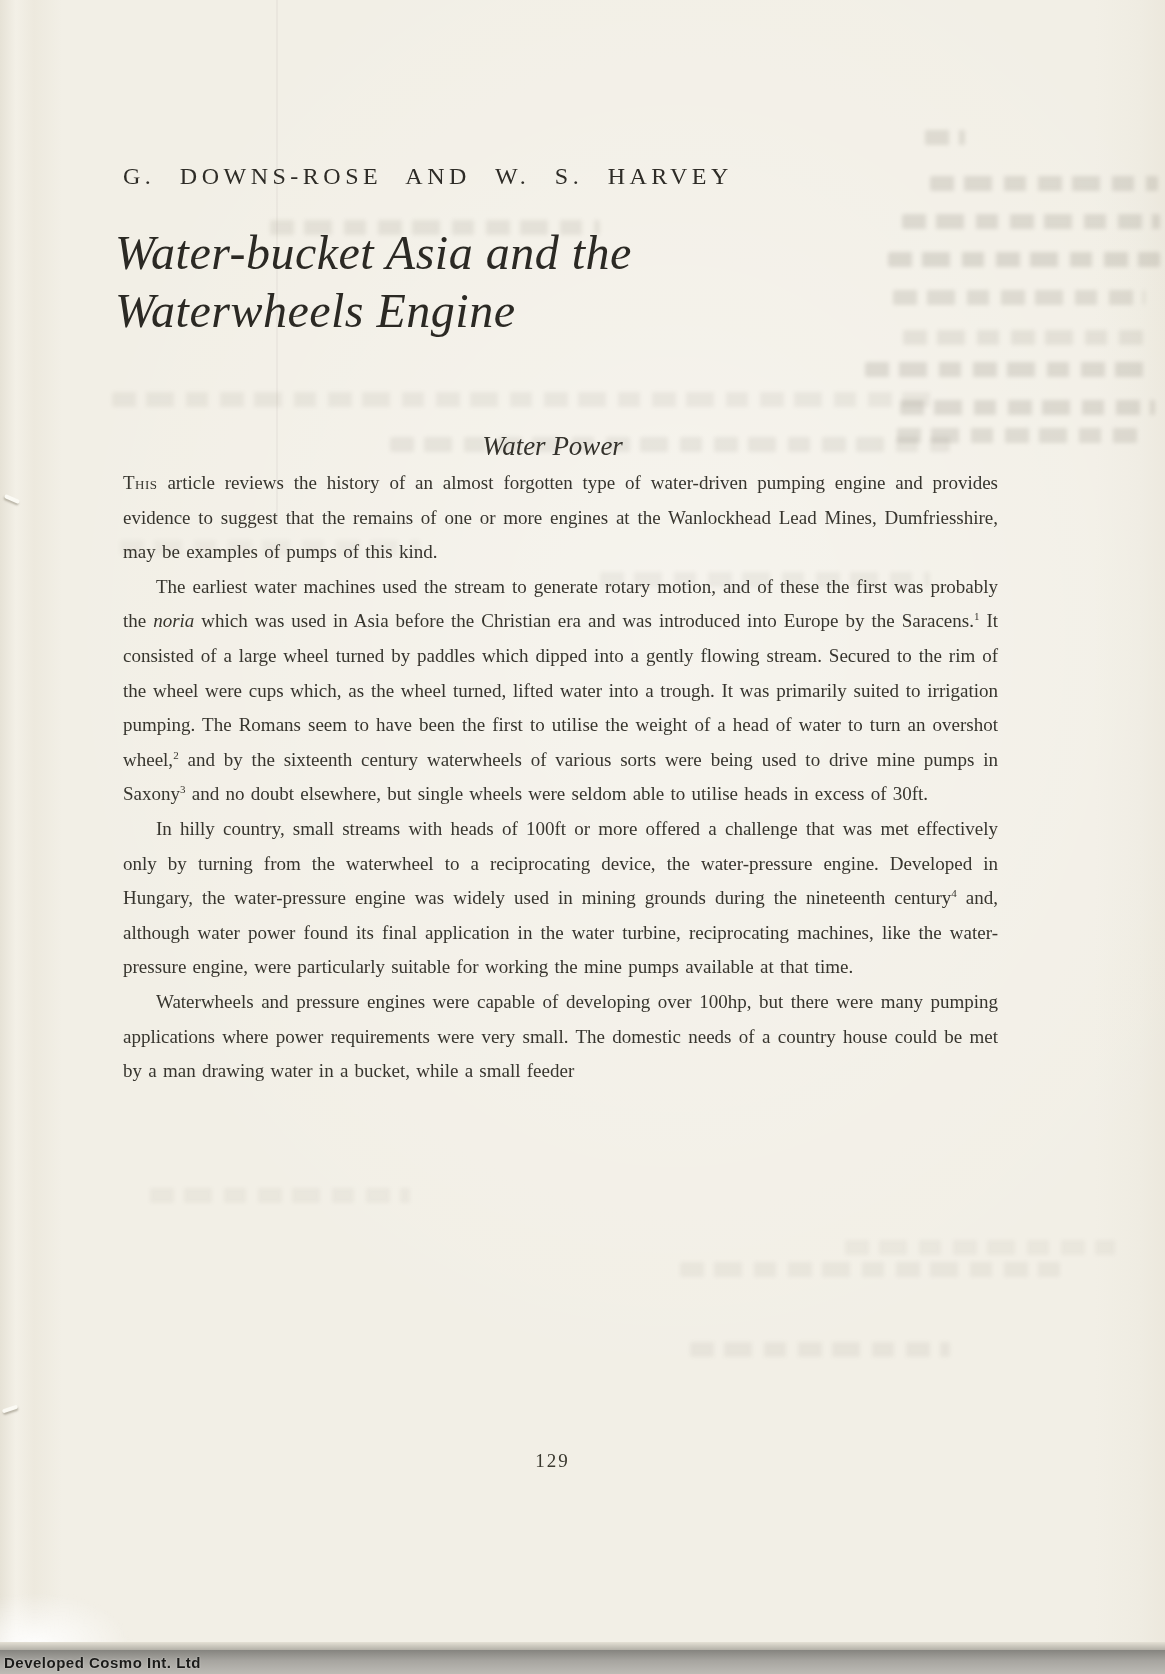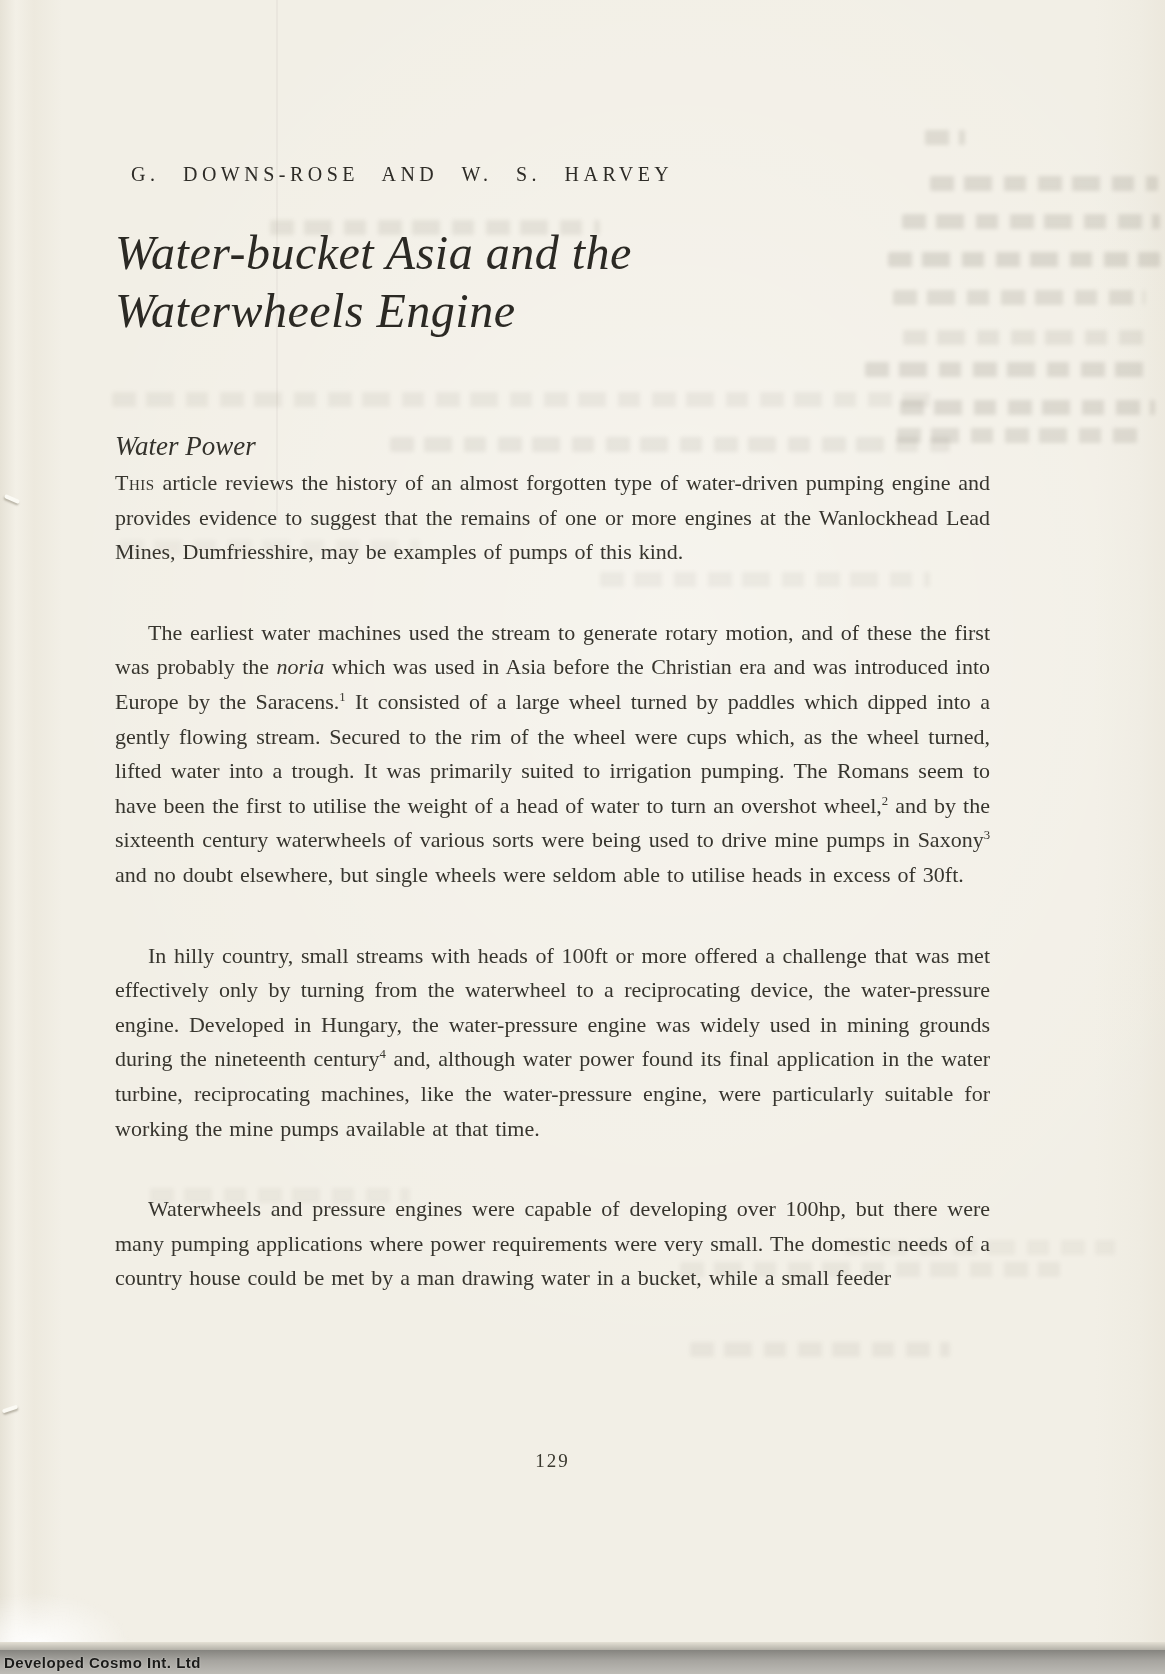--- a/index.html
+++ b/index.html
@@ -32,45 +32,45 @@
     filter: blur(2.2px); pointer-events: none;
     background: repeating-linear-gradient(90deg,
       rgba(104, 98, 84, 0.55) 0 24px, transparent 24px 34px,
       rgba(104, 98, 84, 0.55) 34px 62px, transparent 62px 74px,
       rgba(104, 98, 84, 0.55) 74px 96px, transparent 96px 108px);
   }
 
   .content { position: absolute; left: 115px; top: 0; width: 875px; }
 
   .authors {
-    position: absolute; left: 16px; top: 163px; width: 875px;
-    font-size: 20px; letter-spacing: 4.5px; word-spacing: 14px;
+    position: absolute; left: 8px; top: 163px; width: 875px;
+    font-size: 24px; letter-spacing: 4.5px; word-spacing: 14px;
     color: #2e2c27; white-space: nowrap; font-family: Liberation Serif, serif;
   }
 
   .title {
     position: absolute; left: 0; top: 224px; width: 875px;
     font-style: italic; font-weight: normal;
     font-size: 48px; line-height: 58px; margin: 0;
     color: #2b2924; letter-spacing: 0.5px;
   }
 
   .section-heading {
     position: absolute; left: 0; top: 431px; width: 875px;
-    font-style: italic; font-size: 27px; color: #34322c;
+    font-style: italic; font-size: 27px; color: #34322c; text-align: center;
   }
 
   .body-text {
-    position: absolute; left: 0; top: 466px; width: 875px;
-    font-size: 22px; line-height: 34.6px;
+    position: absolute; left: 8px; top: 466px; width: 875px;
+    font-size: 19px; line-height: 34.6px;
     text-align: justify; color: #37352e;
     word-spacing: 1.5px;
   }
   .body-text p { margin: 0; }
-  .body-text p.indent { text-indent: 33px; margin-top: 46px; }
+  .body-text p.indent { text-indent: 33px; }
   .seg-sc { font-variant: small-caps; letter-spacing: 0.5px; }
   .seg-i { font-style: italic; }
   .body-text sup { font-size: 0.58em; line-height: 0; vertical-align: super; }
 
   .page-number {
     position: absolute; left: 0; top: 1450px; width: 875px;
     text-align: center; font-size: 19px; color: #3a382f; letter-spacing: 2px;
   }
 
   

